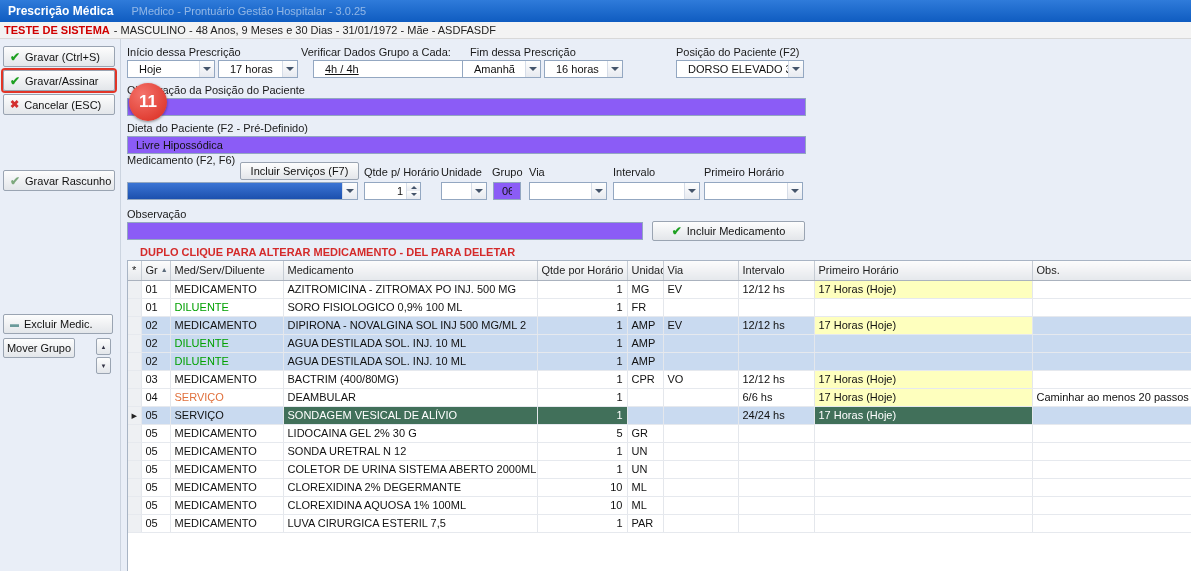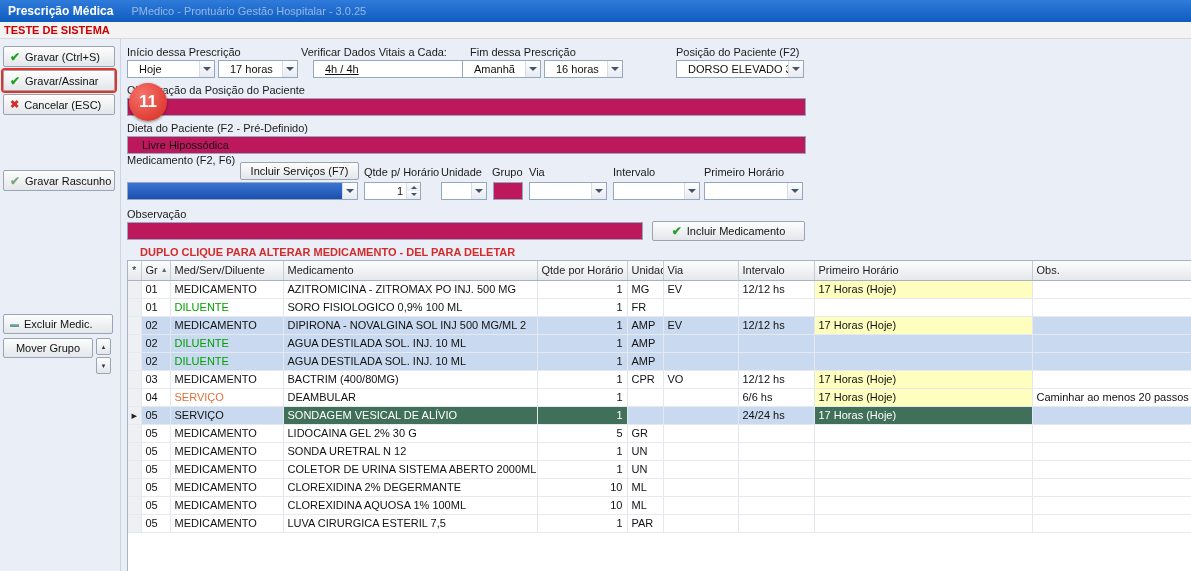--- a/index.html
+++ b/index.html
@@ -41,21 +41,21 @@
 
   
   .label { position:absolute; color:#1a1a1a; white-space:nowrap; }
   .combo { position:absolute; height:18px; background:#fff; border:1px solid #93a7c1; display:flex; overflow:hidden; }
   .combo .ct { flex:1; display:flex; align-items:center; padding:0 3px; white-space:nowrap; overflow:hidden;margin-left:8px; }
   .combo .ca { width:15px; border-left:1px solid #d6dde8; background:linear-gradient(#fefefe,#e7eaf0);
     display:flex; align-items:center; justify-content:center; }
   .combo .ca::after { content:""; border:4px solid transparent; border-top-color:#44546a; margin-top:4px; }
   .combo-blue { background:linear-gradient(#3b74d4,#1c50ae); }
   .combo-blue .ct { color:#fff; }
-  .input { position:absolute; height:18px; background:#be185d; border:1px solid #93a7c1; padding:0 14px;
+  .input { position:absolute; height:18px; background:#8b5cf6; border:1px solid #93a7c1; padding:0 8px;
     font-family:"Liberation Sans", sans-serif; font-size:11px; color:#111; }
   .spin { position:absolute; height:18px; background:#fff; border:1px solid #93a7c1; display:flex; }
   .spin .sv { flex:1; display:flex; align-items:center; justify-content:flex-end; padding-right:3px; }
   .spin .sbtns { width:14px; display:flex; flex-direction:column; border-left:1px solid #d6dde8; }
   .spin .sbtns div { flex:1; background:linear-gradient(#fefefe,#e7eaf0); display:flex; align-items:center; justify-content:center; }
   .spin-up::after { content:""; border:3px solid transparent; border-bottom-color:#44546a; margin-bottom:2px; }
   .spin-down::after { content:""; border:3px solid transparent; border-top-color:#44546a; margin-top:2px; }
 
   .warning { position:absolute; left:140px; top:246px; color:#d42a2a; font-weight:bold; }
 
@@ -86,20 +86,21 @@
 
 <div id="app">
 
   <div class="titlebar">
     <span class="t">Prescrição Médica</span>
     <span class="s">PMedico - Prontuário Gestão Hospitalar - 3.0.25</span>
   </div>
 
   <div class="patientbar">
     <span class="pname">TESTE DE SISTEMA</span>
+    <span class="pinfo">- MASCULINO - 48 Anos, 9 Meses e 30 Dias - 31/01/1972 - Mãe - ASDFASDF</span>
   </div>
 
   <div class="vsep"></div>
 
   <div class="btn" style="left:3px;top:46px;width:112px;">
     <span class="ico-check">✔</span>
     <span>Gravar (Ctrl+S)</span>
   </div>
   <div class="btn btn-focusred" style="left:3px;top:70px;width:112px;">
     <span class="ico-check">✔</span>
@@ -110,36 +111,36 @@
     <span>Cancelar (ESC)</span>
   </div>
   <div class="btn" style="left:3px;top:170px;width:112px;">
     <span class="ico-check-muted">✔</span>
     <span>Gravar Rascunho</span>
   </div>
   <div class="btn" style="left:3px;top:314px;width:110px;height:20px;">
     <span class="ico-minus">▬</span>
     <span>Excluir Medic.</span>
   </div>
-  <div class="btn center" style="left:3px;top:338px;width:90px;height:20px;">
+  <div class="btn center" style="left:3px;top:338px;width:72px;height:20px;">
     <span>Mover Grupo</span>
   </div>
   <div class="sqbtn" style="left:96px;top:338px;">
     <span>▲</span>
   </div>
   <div class="sqbtn" style="left:96px;top:357px;">
     <span>▼</span>
   </div>
 
   <div class="badge">
     <span>11</span>
   </div>
 
   <div class="label" style="left:127px;top:46px;">Início dessa Prescrição</div>
-  <div class="label" style="left:301px;top:46px;">Verificar Dados Vitais a Cada:</div>
+  <div class="label" style="left:301px;top:46px;">Verificar Dados Grupo a Cada:</div>
   <div class="label" style="left:462px;top:46px;padding-left:8px;">Fim dessa Prescrição</div>
   <div class="label" style="left:676px;top:46px;">Posição do Paciente (F2)</div>
 
   <div class="combo" style="left:127px;top:60px;width:88px;">
     <span class="ct">Hoje</span>
     <span class="ca"></span>
   </div>
   <div class="combo" style="left:218px;top:60px;width:80px;">
     <span class="ct">17 horas</span>
     <span class="ca"></span>

